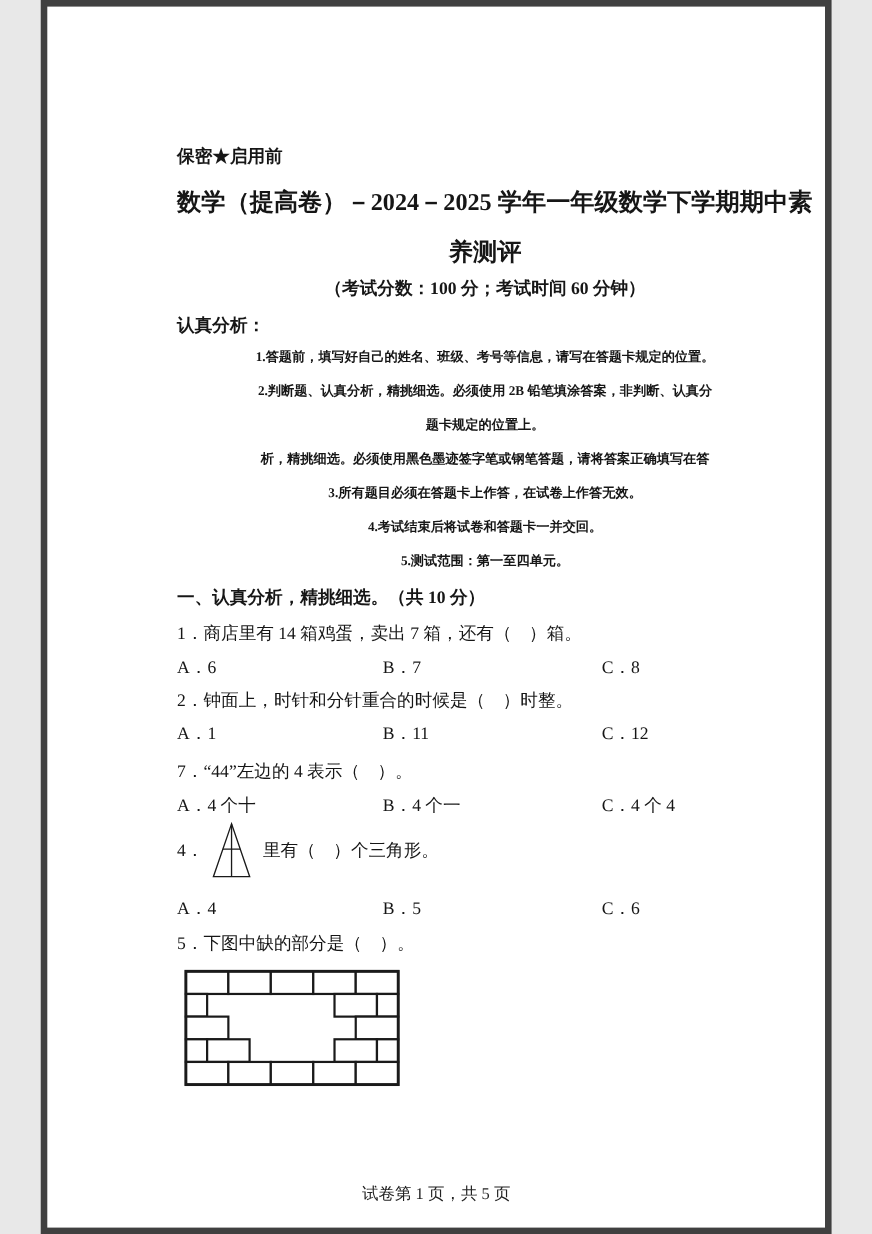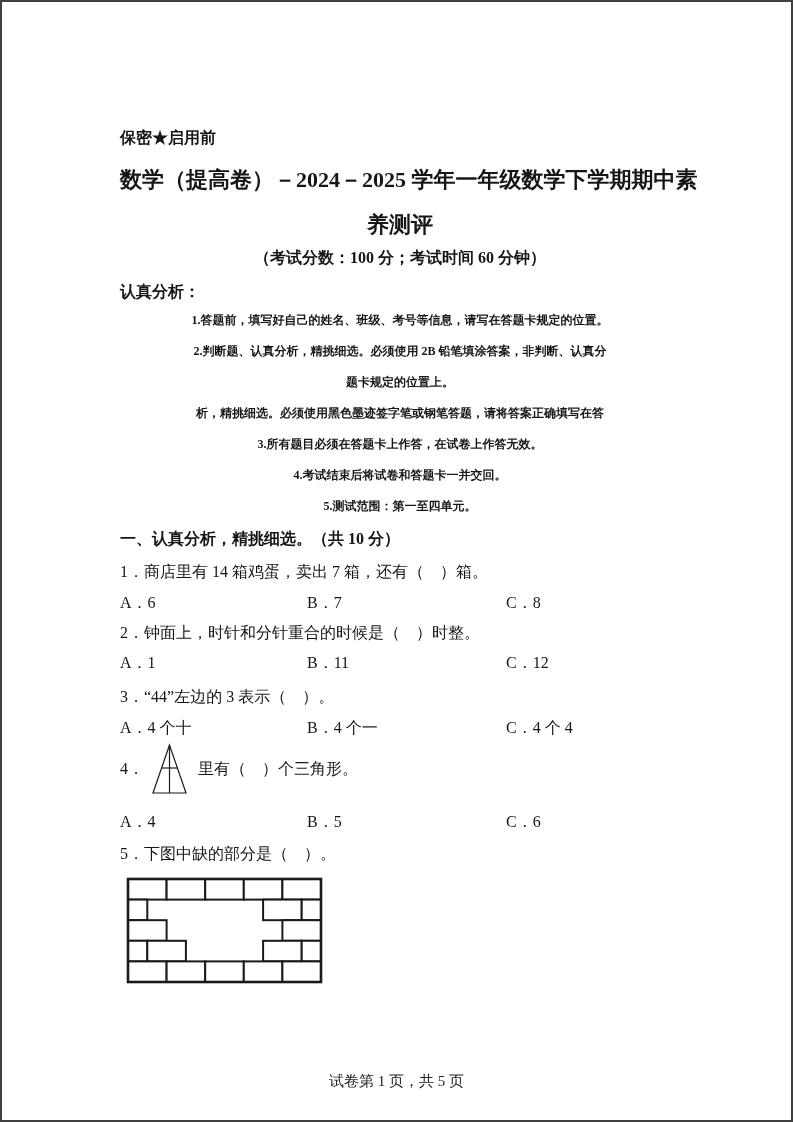--- a/index.html
+++ b/index.html
@@ -1,20 +1,20 @@
 <!DOCTYPE html>
 <html><head>
 <meta charset="utf-8">
 <style>
   html,body{margin:0;padding:0;background:#e8e8e8;}
   .page{
     position:relative;
-    width:793px;height:1122px;
+    width:719px;height:1122px;
     background:#ffffff;
-    border:2px solid #404040;
+    border:6px solid #404040;
     box-sizing:border-box;
     margin:0 auto;
     font-family:"Liberation Serif","DejaVu Serif",serif;
     color:#161616;
     overflow:hidden;
   }
   .content{position:absolute;left:118px;top:0;width:560px;height:1122px;}
   .abs{position:absolute;left:0;width:100%;}
   .secrecy{top:126px;font-size:16px;font-weight:bold;}
   .title-line{text-align:center;font-size:22px;font-weight:bold;white-space:nowrap;}
@@ -76,21 +76,21 @@
       <span class="opt opt-c qline">C．8</span>
     </div>
 
     <div class="abs qline q2t">2．钟面上，时针和分针重合的时候是（　）时整。</div>
     <div class="abs opts q2o">
       <span class="opt opt-a qline">A．1</span>
       <span class="opt opt-b qline">B．11</span>
       <span class="opt opt-c qline">C．12</span>
     </div>
 
-    <div class="abs qline q3t">3．“44”左边的 3 表示（　）。</div>
+    <div class="abs qline q3t">7．“44”左边的 4 表示（　）。</div>
     <div class="abs opts q3o">
       <span class="opt opt-a qline">A．4 个十</span>
       <span class="opt opt-b qline">B．4 个一</span>
       <span class="opt opt-c qline">C．4 个 4</span>
     </div>
 
     <div class="abs q4row">
       <span class="qnum">4．</span>
       <svg class="tri" width="40" height="54" viewBox="0 0 40 54">
         <polygon points="19.5,3 3,51 36,51" fill="none" stroke="#1a1a1a" stroke-width="1.2"></polygon>

